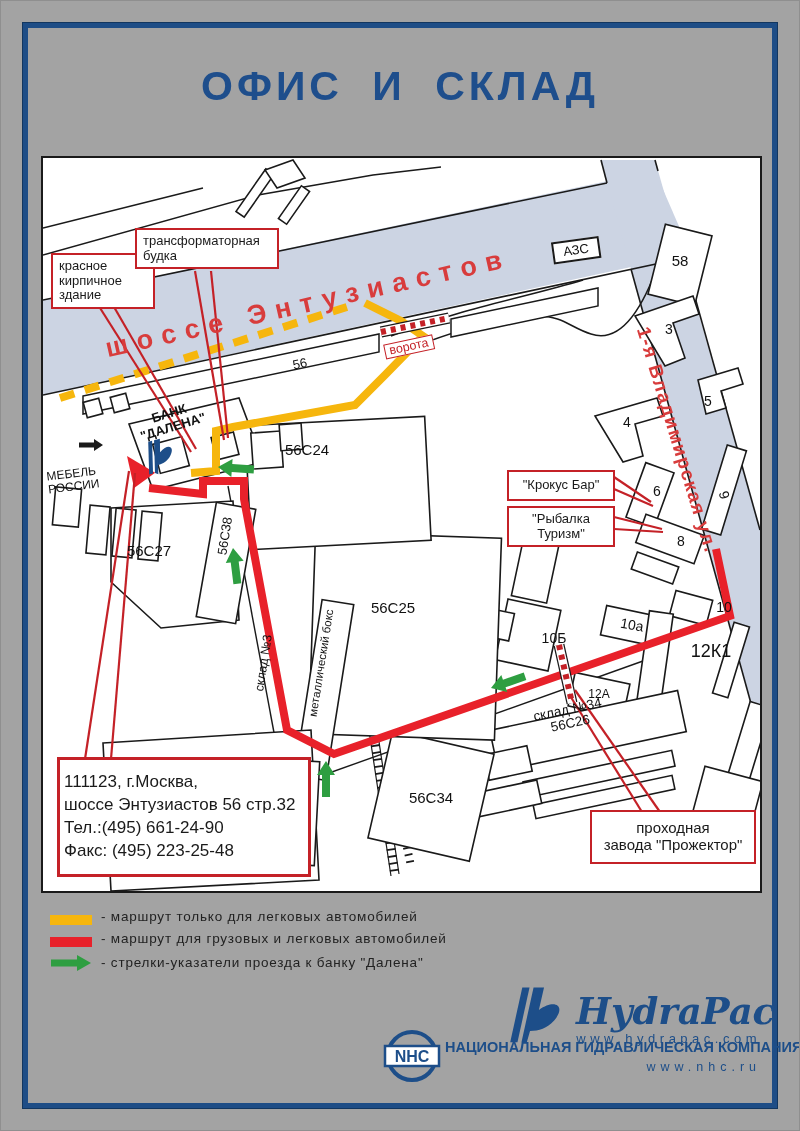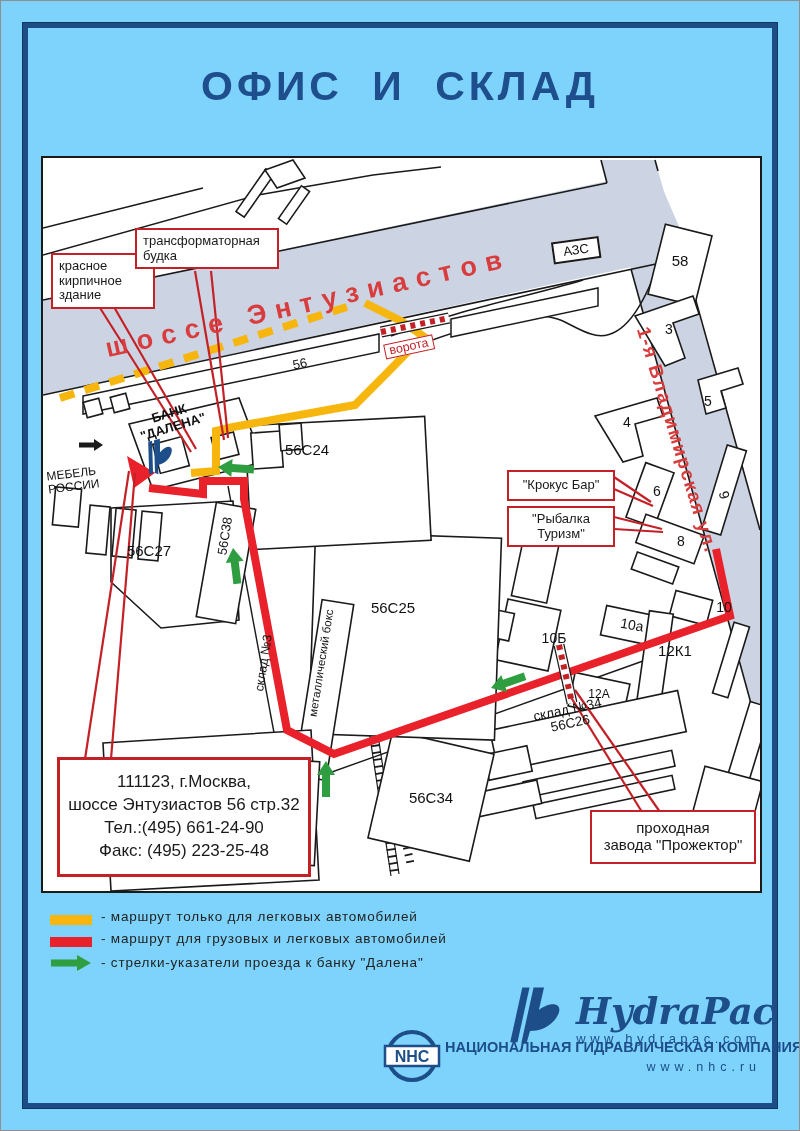--- a/index.html
+++ b/index.html
@@ -1,35 +1,35 @@
 <!DOCTYPE html>
 <html><head>
 <meta charset="utf-8">
 <style>
   html,body{margin:0;padding:0;background:#fff;}
-  .page{position:relative;width:800px;height:1131px;background:#7dd3fc;border:1px solid #8f8f8f;
+  .page{position:relative;width:800px;height:1131px;background:#a3a3a3;border:1px solid #8f8f8f;
         font-family:"Liberation Sans",sans-serif;overflow:hidden;box-sizing:border-box;}
   .navy-border{position:absolute;left:22px;top:22px;right:22px;bottom:22px;
         border:5px solid #1e4d86;box-shadow:0 0 0 1px #12365f;}
   .title-block{position:absolute;left:0;top:62px;width:100%;text-align:center;color:#1e4e8c;}
   .title-main{font-size:41px;font-weight:bold;letter-spacing:4px;word-spacing:14px;}
   .title-sub{font-size:20.5px;font-weight:bold;letter-spacing:13px;margin-top:6px;}
   .map{position:absolute;left:40px;top:155px;width:717px;height:733px;border:2px solid #1a1a1a;
        background:#fff;overflow:hidden;}
   .map svg{position:absolute;left:0;top:0;}
   .maplabel{position:absolute;color:#111;white-space:nowrap;transform-origin:center;line-height:1.05;}
   .ctr{transform:translate(-50%,-50%);}
   .callout{position:absolute;background:#fff;border:2px solid #c42127;color:#1a1a1a;
            font-size:13px;line-height:1.12;padding:4px 6px;box-sizing:border-box;}
   .callout.center{text-align:center;}
   .redtext{color:#d83c3c;font-weight:bold;}
   .legend{position:absolute;left:48px;margin-top:8px;}
   .legend-label{position:absolute;left:52px;top:-3px;font-size:13.5px;color:#222;letter-spacing:0.8px;white-space:nowrap;}
   .footer-blue{color:#1d4e89;}
-  .addr{font-size:17px;line-height:1.35;text-align:center;}
+  .addr{font-size:17px;line-height:1.35;text-align:left;}
 </style>
 </head>
 <body>
 
 <div class="page">
   <div class="navy-border"></div>
 
   <div class="title-block">
     <div class="title-main">ОФИС И СКЛАД</div>
   </div>
@@ -184,21 +184,21 @@
     <div class="maplabel ctr" style="left:637px;top:103px;font-size:15px;">58</div>
     <div class="maplabel ctr" style="left:626px;top:171px;font-size:14px;">3</div>
     <div class="maplabel ctr" style="left:665px;top:243px;font-size:14px;">5</div>
     <div class="maplabel ctr" style="left:584px;top:264px;font-size:14px;">4</div>
     <div class="maplabel ctr" style="left:614px;top:333px;font-size:14px;">6</div>
     <div class="maplabel ctr" style="left:638px;top:383px;font-size:14px;">8</div>
     <div class="maplabel" style="left:681px;top:337px;font-size:14px;transform:translate(-50%,-50%) rotate(73deg);">9</div>
     <div class="maplabel ctr" style="left:681px;top:449px;font-size:14px;">10</div>
     <div class="maplabel" style="left:589px;top:467px;font-size:14px;transform:translate(-50%,-50%) rotate(10deg);">10а</div>
     <div class="maplabel ctr" style="left:511px;top:480px;font-size:14px;">10Б</div>
-    <div class="maplabel ctr" style="left:632px;top:493px;font-size:15px;">12К1</div>
+    <div class="maplabel ctr" style="left:668px;top:493px;font-size:18px;">12К1</div>
     <div class="maplabel ctr" style="left:556px;top:536px;font-size:12px;">12А</div>
     <div class="maplabel" style="left:257px;top:206px;font-size:13px;transform:translate(-50%,-50%) rotate(-12deg);">56</div>
     <div class="maplabel ctr" style="left:264px;top:292px;font-size:15px;">56С24</div>
     <div class="maplabel ctr" style="left:350px;top:450px;font-size:15px;">56С25</div>
     <div class="maplabel ctr" style="left:106px;top:393px;font-size:15px;">56С27</div>
     <div class="maplabel ctr" style="left:388px;top:640px;font-size:15px;">56С34</div>
     <div class="maplabel" style="left:182px;top:378px;font-size:13px;transform:translate(-50%,-50%) rotate(-81deg);">56С38</div>
     <div class="maplabel" style="left:221px;top:505px;font-size:12.5px;transform:translate(-50%,-50%) rotate(-81deg);">склад №3</div>
     <div class="maplabel" style="left:278px;top:505px;font-size:11.5px;transform:translate(-50%,-50%) rotate(-81deg);">металлический бокс</div>
     <div class="maplabel" style="left:526px;top:559px;font-size:13.5px;text-align:center;transform:translate(-50%,-50%) rotate(-12deg);">

